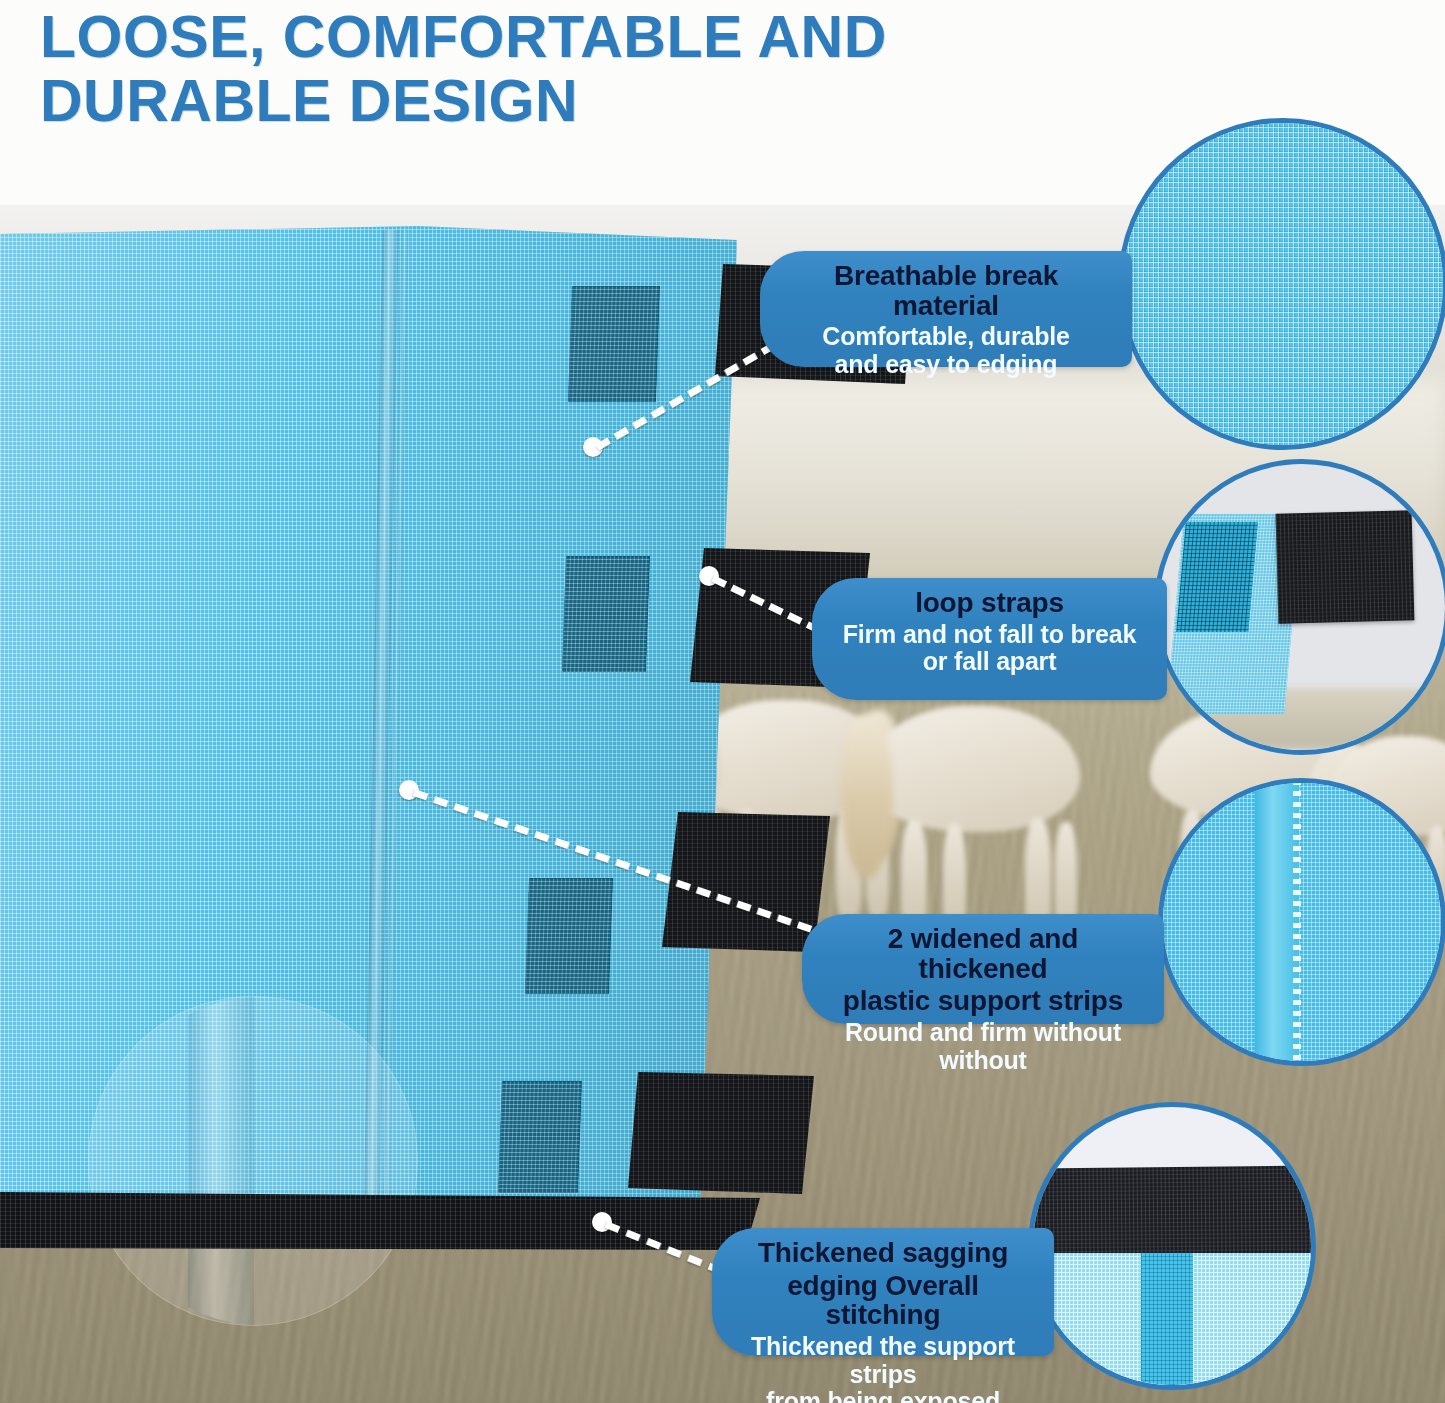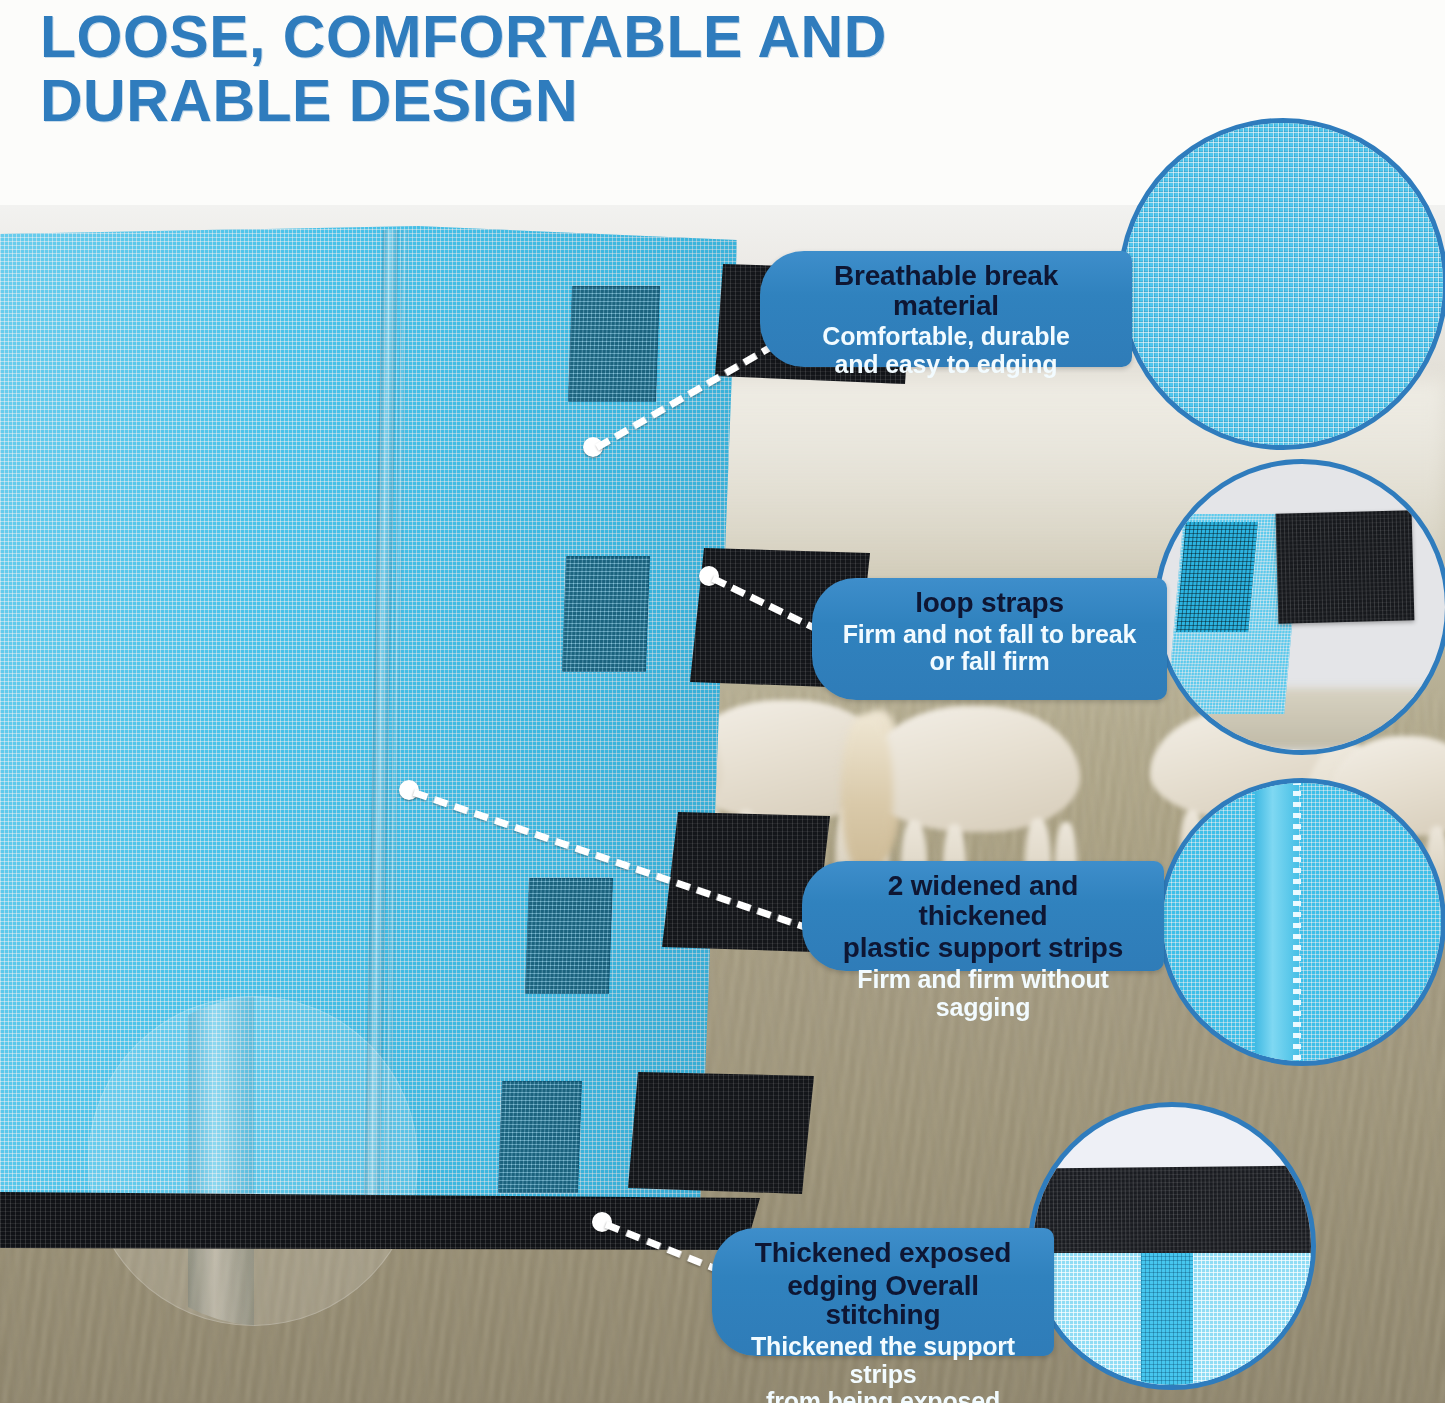--- a/index.html
+++ b/index.html
@@ -179,21 +179,21 @@
     color:#f2fbff;
     font-size:25px;
     line-height:1.1;
     margin:0;
     letter-spacing:-.2px;
     font-weight:bold;
   }
 
   #callout-1{left:760px;top:251px;width:372px;height:116px;border-radius:44px 10px 10px 44px;}
   #callout-2{left:812px;top:578px;width:355px;height:122px;border-radius:44px 10px 10px 44px;}
-  #callout-3{left:802px;top:861px;width:362px;height:110px;border-radius:44px 10px 10px 44px;}
+  #callout-3{left:802px;top:914px;width:362px;height:110px;border-radius:44px 10px 10px 44px;}
   #callout-4{left:712px;top:1228px;width:342px;height:128px;border-radius:44px 10px 10px 44px;}
 
   
   .leader{position:absolute;height:0;border-top:7px dashed #ffffff;transform-origin:0 50%;
     filter:drop-shadow(0 1px 1px rgba(0,0,0,.35));}
   .dot{position:absolute;width:20px;height:20px;border-radius:50%;background:#fff;
     box-shadow:0 1px 2px rgba(0,0,0,.4);}
 
   
   .circle{
@@ -373,31 +373,31 @@
 
   <div class="callout" id="callout-1">
     <p class="ct">Breathable break material</p>
     <p class="cs">Comfortable, durable</p>
     <p class="cs">and easy to edging</p>
   </div>
 
   <div class="callout" id="callout-2">
     <p class="ct">loop straps</p>
     <p class="cs">Firm and not fall to break</p>
-    <p class="cs">or fall firm</p>
+    <p class="cs">or fall apart</p>
   </div>
 
   <div class="callout" id="callout-3">
     <p class="ct">2 widened and thickened</p>
     <p class="ct">plastic support strips</p>
-    <p class="cs">Firm and firm without sagging</p>
+    <p class="cs">Round and firm without without</p>
   </div>
 
   <div class="callout" id="callout-4">
-    <p class="ct">Thickened exposed</p>
+    <p class="ct">Thickened sagging</p>
     <p class="ct">edging Overall stitching</p>
     <p class="cs">Thickened the support strips</p>
     <p class="cs">from being exposed</p>
   </div>
 
   <div id="title">
     <span>LOOSE, COMFORTABLE AND</span>
     <span>DURABLE DESIGN</span>
   </div>
 

